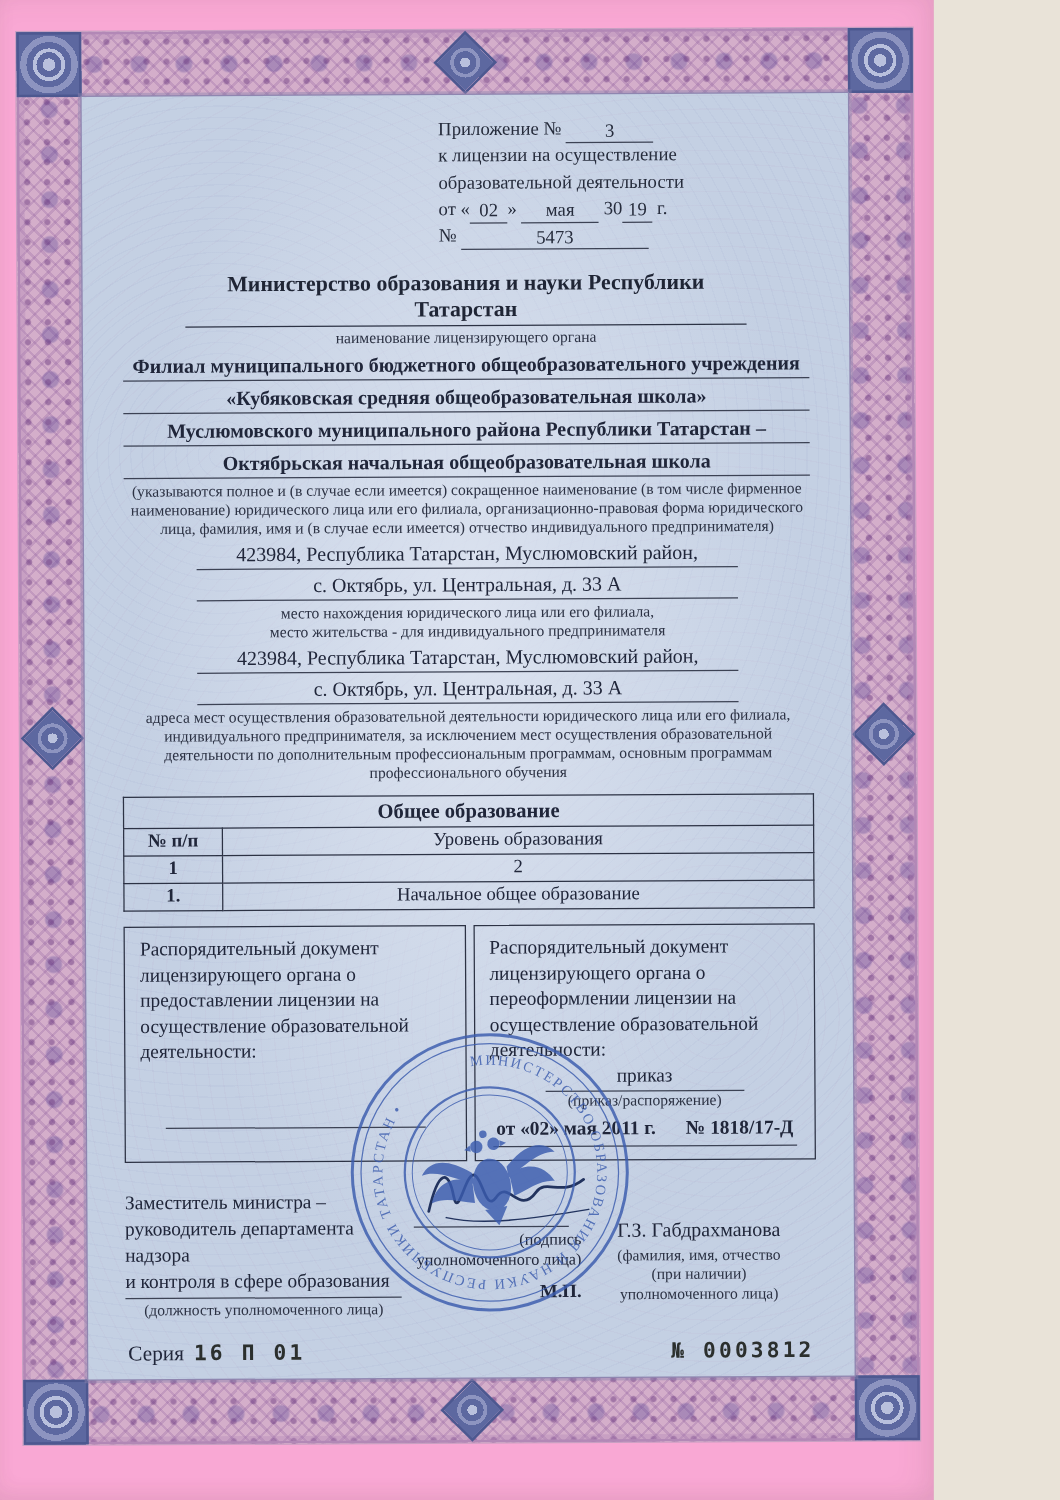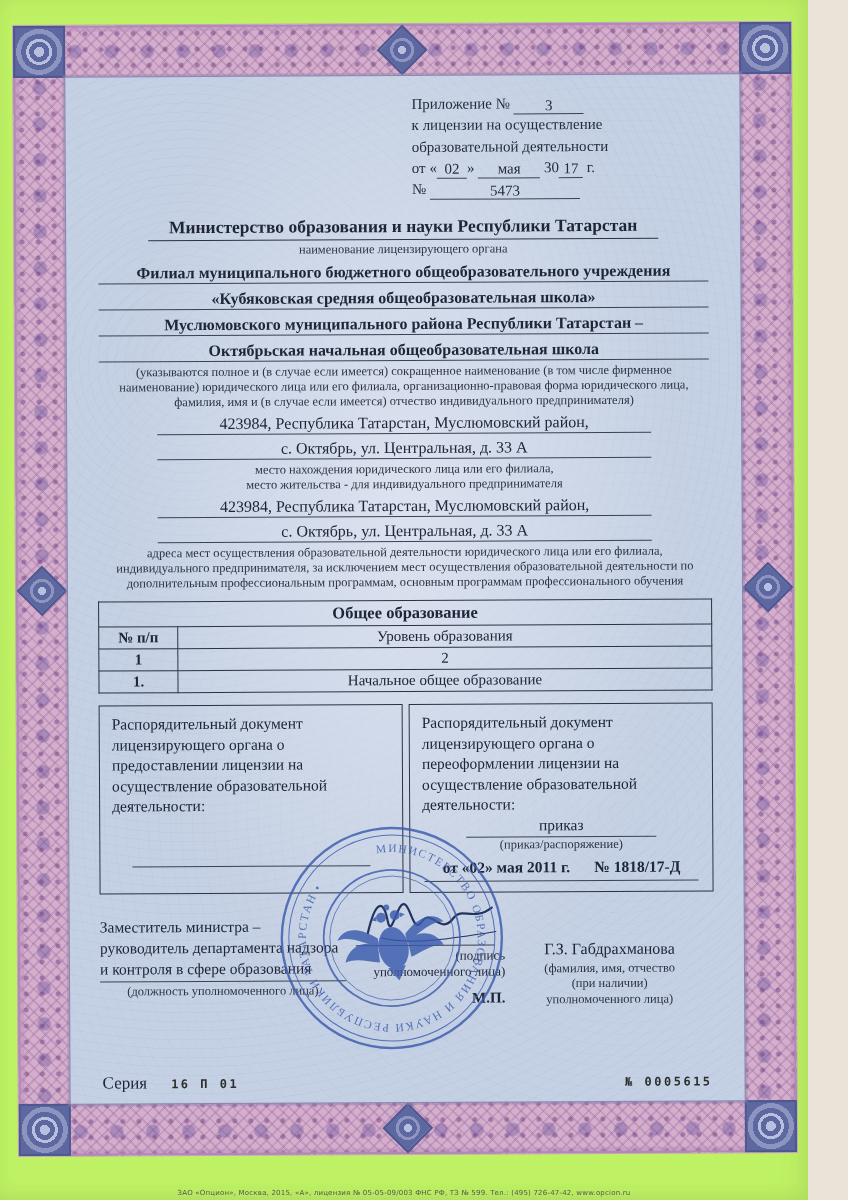--- a/index.html
+++ b/index.html
@@ -2,22 +2,22 @@
 <html><head>
 <meta charset="utf-8">
 <style>
   html,body{margin:0;padding:0;}
   body{
     width:848px;height:1200px;overflow:hidden;
     background:#e9e3d8;
     font-family:"Liberation Serif", serif;
   }
   .page{
-    position:relative;width:808px;height:1200px;
-    background:#bef264;
+    position:relative;width:747px;height:1200px;
+    background:#f9a8d4;
     box-shadow:inset -10px 0 22px rgba(90,80,70,.08), inset 0 -6px 14px rgba(90,80,70,.06);
   }
   
   .frame{
     position:absolute;left:16px;top:24px;right:14px;bottom:46px;
     background-color:#d4aeca;
     background-image:
       radial-gradient(circle, rgba(110,60,130,.50) 2px, transparent 3px),
       radial-gradient(circle, rgba(90,70,150,.35) 6px, transparent 7.5px),
       repeating-linear-gradient(45deg, rgba(130,80,150,.22) 0 2px, transparent 2px 8px),
@@ -101,22 +101,22 @@
   .sig-name{width:34%;text-align:center;padding-top:26px;color:#20263a;}
   .sig-name .nm{font-size:16px;margin-bottom:3px;}
   .sig-name .caption{line-height:1.25;}
   
   .seal-wrap{position:absolute;left:202px;top:742px;width:240px;height:240px;opacity:.82;transform:rotate(-10deg);}
   
   .series{
     position:absolute;left:32px;right:32px;bottom:10px;
     display:flex;justify-content:space-between;align-items:baseline;font-size:17px;color:#20263a;
   }
-  .serial{font-family:"DejaVu Sans Mono", monospace;font-weight:bold;letter-spacing:2.5px;color:#2b2f2d;font-size:12px;}
-  .series .lbl{margin-right:24px;}
+  .serial{font-family:"DejaVu Sans Mono", monospace;font-weight:bold;letter-spacing:2.5px;color:#2b2f2d;font-size:17px;}
+  .series .lbl{margin-right:8px;}
   
   .imprint{
     position:absolute;bottom:3px;left:0;right:0;text-align:center;
     font-family:"DejaVu Sans", sans-serif;font-size:7px;color:#5a5650;letter-spacing:.2px;
   }
 </style>
 </head>
 <body>
 
 <div class="page">
@@ -136,21 +136,21 @@
         <div class="appendix">
           <div>
             <span>Приложение №</span>
             <span class="fill w70">3</span>
           </div>
           <div>к лицензии на осуществление</div>
           <div>образовательной деятельности</div>
           <div>
             <span>от «</span><span class="fill w30">02</span><span>»</span>
             <span class="fill w62">мая</span>
-            <span>30</span><span class="fill w24">17</span>
+            <span>30</span><span class="fill w24">19</span>
             <span>г.</span>
           </div>
           <div>
             <span>№</span>
             <span class="fill w150">5473</span>
           </div>
         </div>
 
         <div class="ministry">Министерство образования и науки Республики Татарстан</div>
         <div class="caption">наименование лицензирующего органа</div>
@@ -255,21 +255,20 @@
               <circle cx="0" cy="-33" r="3"></circle>
               <path d="M-9,27 L0,41 L9,27 Z"></path>
             </g>
           </svg>
         </div>
 
         <div class="series">
           <div>
             <span class="lbl">Серия</span><span class="serial">16 П 01</span>
           </div>
-          <div class="serial">№ 0005615</div>
+          <div class="serial">№ 0003812</div>
         </div>
 
       </div>
     </div>
   </div>
 
-  <div class="imprint">ЗАО «Опцион», Москва, 2015, «А», лицензия № 05-05-09/003 ФНС РФ, ТЗ № 599. Тел.: (495) 726-47-42, www.opcion.ru</div>
 </div>
 
 </body></html>

